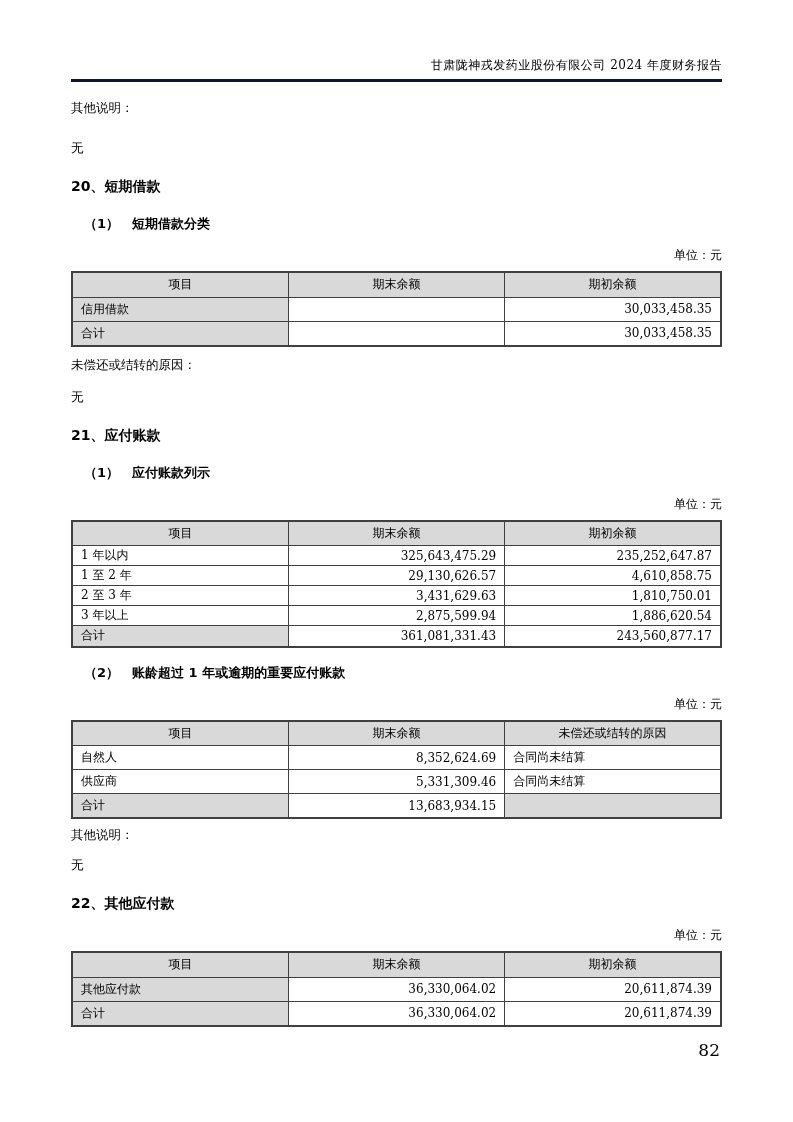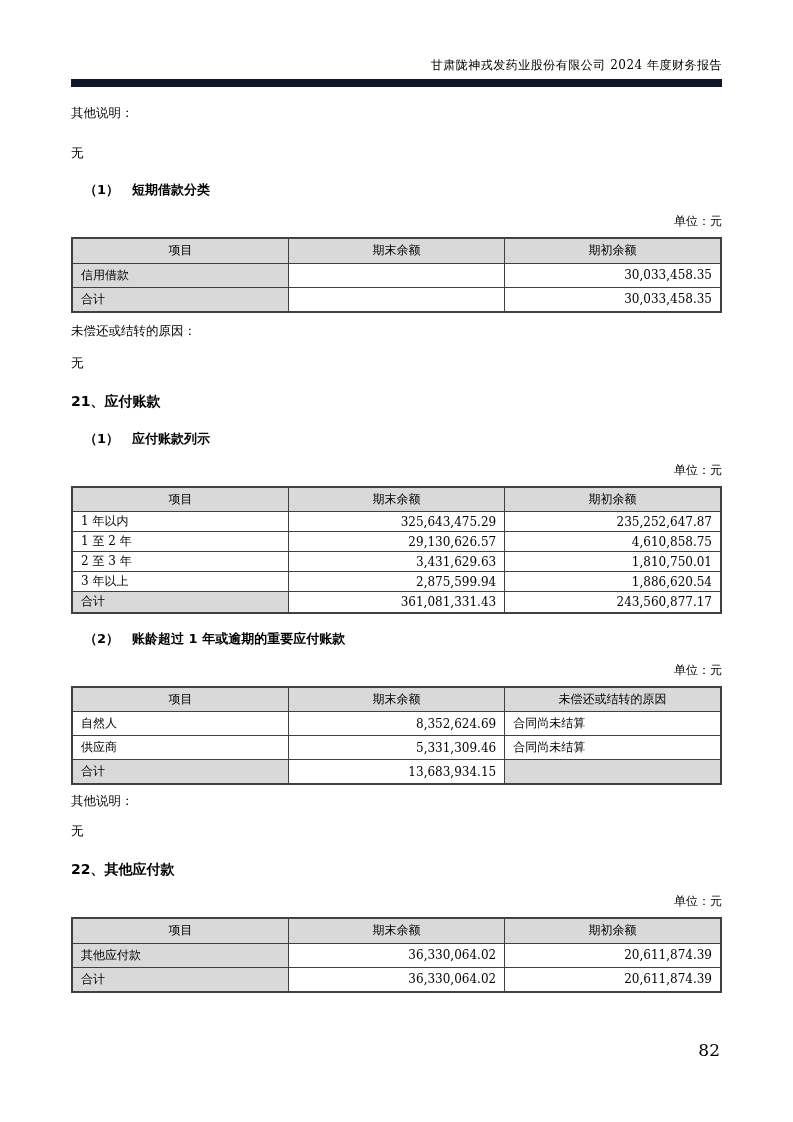--- a/index.html
+++ b/index.html
@@ -4,21 +4,21 @@
 <style>
   * { margin:0; padding:0; box-sizing:border-box; }
   html,body { background:#888; }
   body { font-family:"DejaVu Serif","Liberation Serif",serif; color:#000; }
   .page {
     width:793px; height:1122px; background:#ffffff; margin:0 auto;
     position:relative; padding:0 71px; overflow:hidden;
   }
   .page-header {
     padding-top:57px; padding-bottom:5px; text-align:right;
-    font-size:12px; border-bottom:8px solid #0f172a; letter-spacing:0.5px;
+    font-size:12px; border-bottom:3px solid #0f172a; letter-spacing:0.5px;
   }
   .body-text { font-size:12.5px; line-height:16px; }
   .mt18 { margin-top:18px; } .mt24 { margin-top:24px; }
   .mt16 { margin-top:16px; } .mt14 { margin-top:14px; }
   .mt10 { margin-top:10px; } .mt8 { margin-top:8px; }
   h2.sec {
     font-family:"DejaVu Sans","Liberation Sans",sans-serif;
     font-size:14px; font-weight:bold; line-height:18px; margin-top:21px;
   }
   h3.subsec {
@@ -54,20 +54,21 @@
 
 <div class="page">
 
   <div class="page-header">
     <span>甘肃陇神戎发药业股份有限公司 2024 年度财务报告</span>
   </div>
 
   <p class="body-text mt18">其他说明：</p>
   <p class="body-text mt24">无</p>
 
+  <h2 class="sec">20、短期借款</h2>
   <h3 class="subsec">（1）　短期借款分类</h3>
   <div class="unit-line">单位：元</div>
 
   <table class="fin">
     <thead>
       <tr>
         <th>项目</th>
         <th>期末余额</th>
         <th>期初余额</th>
       </tr>

